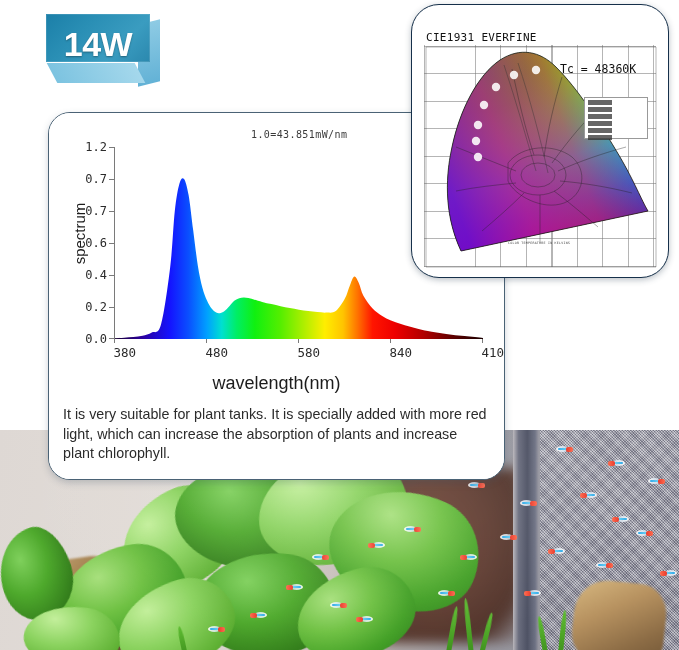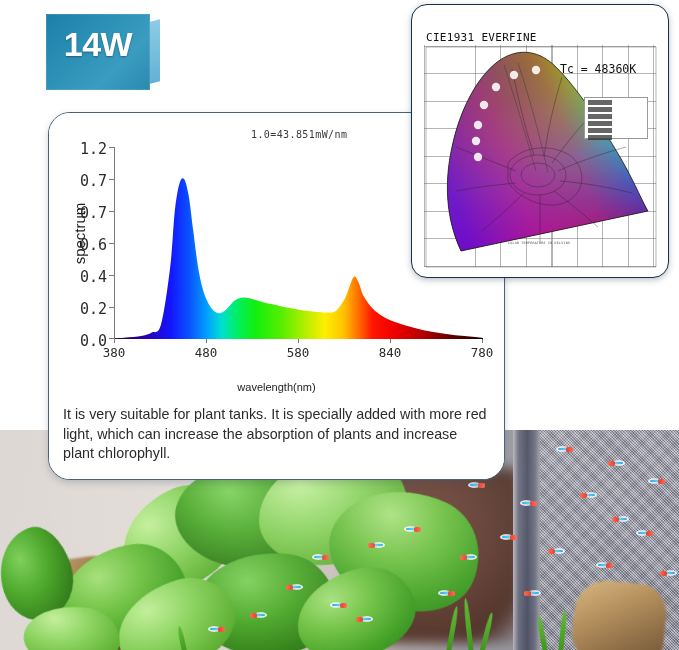--- a/index.html
+++ b/index.html
@@ -95,21 +95,21 @@
     position:absolute;left:100px;top:14px;width:22px;height:62px;
     background:linear-gradient(180deg,#8ecbe4,#63b2d6);
     transform:skewY(-14deg);
   }
   #badgeFoldB{
     position:absolute;left:14px;top:55px;width:88px;height:20px;
     background:linear-gradient(90deg,#7cc3e0,#a5d8ec);
     transform:skewX(28deg);
   }
   #badgeMain{
-    position:absolute;left:8px;top:6px;width:104px;height:76px;
+    position:absolute;left:8px;top:6px;width:104px;height:48px;
     background:linear-gradient(135deg,#1b7fa8 0%,#2a8fb5 35%,#3a9cc0 70%,#2b88ae 100%);
     box-shadow:inset 0 0 0 1px rgba(255,255,255,.12);
   }
   #badgeText{
     position:absolute;left:0;top:0;width:104px;height:60px;
     display:flex;align-items:center;justify-content:center;
     color:#ffffff;font-size:34px;font-weight:bold;letter-spacing:-.5px;
     font-family:"Liberation Sans", sans-serif;
     text-shadow:0 1px 2px rgba(0,0,0,.35);
   }
@@ -119,48 +119,48 @@
     position:absolute;left:196px;top:8px;
     font-family:"DejaVu Sans Mono", monospace;font-size:10px;color:#3a3a3a;
     letter-spacing:.4px;white-space:nowrap;
   }
   #ylabel{
     position:absolute;left:-46px;top:104px;width:140px;text-align:center;
     transform:rotate(-90deg);
     font-size:15px;color:#1c1c1c;font-family:"Liberation Sans", sans-serif;
   }
   #xlabel{
-    position:absolute;left:0;top:260px;width:443px;text-align:center;
-    font-size:11px;color:#1c1c1c;font-family:"Liberation Sans", sans-serif;
+    position:absolute;left:0;top:252px;width:443px;text-align:center;
+    font-size:18px;color:#1c1c1c;font-family:"Liberation Sans", sans-serif;
   }
   .ytick{
     position:absolute;right:0;width:34px;text-align:right;
-    font-family:"DejaVu Sans Mono", monospace;font-size:15px;color:#2b2b2b;
+    font-family:"DejaVu Sans Mono", monospace;font-size:12px;color:#2b2b2b;
     transform:translateY(-7px);
   }
   #ytickbox{position:absolute;left:14px;top:26px;width:38px;height:192px;}
   .xtick{
-    position:absolute;top:224px;width:44px;text-align:center;margin-left:-22px;
+    position:absolute;top:224px;width:44px;text-align:right;margin-left:-22px;
     font-family:"DejaVu Sans Mono", monospace;font-size:12.5px;color:#2b2b2b;
   }
   #plot{position:absolute;left:60px;top:26px;width:368px;height:192px;}
   #axisY{position:absolute;left:59px;top:26px;width:1.3px;height:192px;background:#7a7a7a;}
   #axisX{position:absolute;left:59px;top:217px;width:369px;height:1.3px;background:#7a7a7a;}
   .ytmark{position:absolute;left:-5px;width:5px;height:1.2px;background:#7a7a7a;}
   .xtmark{position:absolute;top:0;width:1.2px;height:5px;background:#7a7a7a;}
   
   #para{
     position:absolute;left:14px;top:292px;width:428px;
     font-family:"Liberation Sans", sans-serif;font-size:14.3px;line-height:19.5px;
     color:#2b2b2b;
   }
   
   #cie{
     position:absolute;left:411px;top:4px;width:256px;height:272px;
-    background:#ffffff;border:1.8px solid #16304a;border-radius:16px;
+    background:#ffffff;border:1.8px solid #16304a;border-radius:28px;
     box-shadow:0 2px 6px rgba(30,50,70,.3);z-index:8;overflow:hidden;
   }
   #cieHead{
     position:absolute;left:14px;top:26px;
     font-family:"DejaVu Sans Mono", monospace;font-size:11px;color:#111;letter-spacing:.3px;
   }
   #cieXY{
     position:absolute;left:92px;top:40px;
     font-family:"DejaVu Sans Mono", monospace;font-size:11.5px;color:#111;white-space:nowrap;
   }
@@ -383,21 +383,21 @@
         <div class="xtmark" style="left:92px;"></div>
         <div class="xtmark" style="left:184px;"></div>
         <div class="xtmark" style="left:276px;"></div>
         <div class="xtmark" style="left:368px;"></div>
       </div>
 
       <div class="xtick" style="left:59px;">380</div>
       <div class="xtick" style="left:151px;">480</div>
       <div class="xtick" style="left:243px;">580</div>
       <div class="xtick" style="left:335px;">840</div>
-      <div class="xtick" style="left:427px;">780</div>
+      <div class="xtick" style="left:427px;">410</div>
 
       <div id="plot">
         <svg id="spectrumSvg" width="368" height="192" viewBox="0 0 368 192" preserveAspectRatio="none">
           <defs>
             <linearGradient id="specGrad" x1="0" y1="0" x2="1" y2="0">
               <stop offset="0.000" stop-color="#1a0033"></stop>
               <stop offset="0.075" stop-color="#2b00a0"></stop>
               <stop offset="0.150" stop-color="#1414ff"></stop>
               <stop offset="0.200" stop-color="#0a50ff"></stop>
               <stop offset="0.250" stop-color="#00a0ff"></stop>

